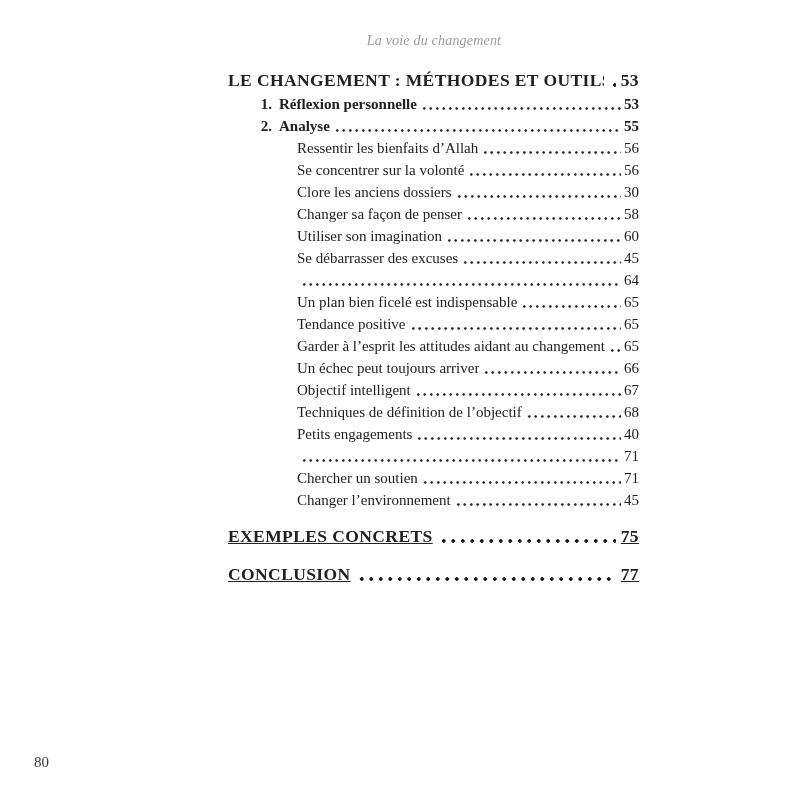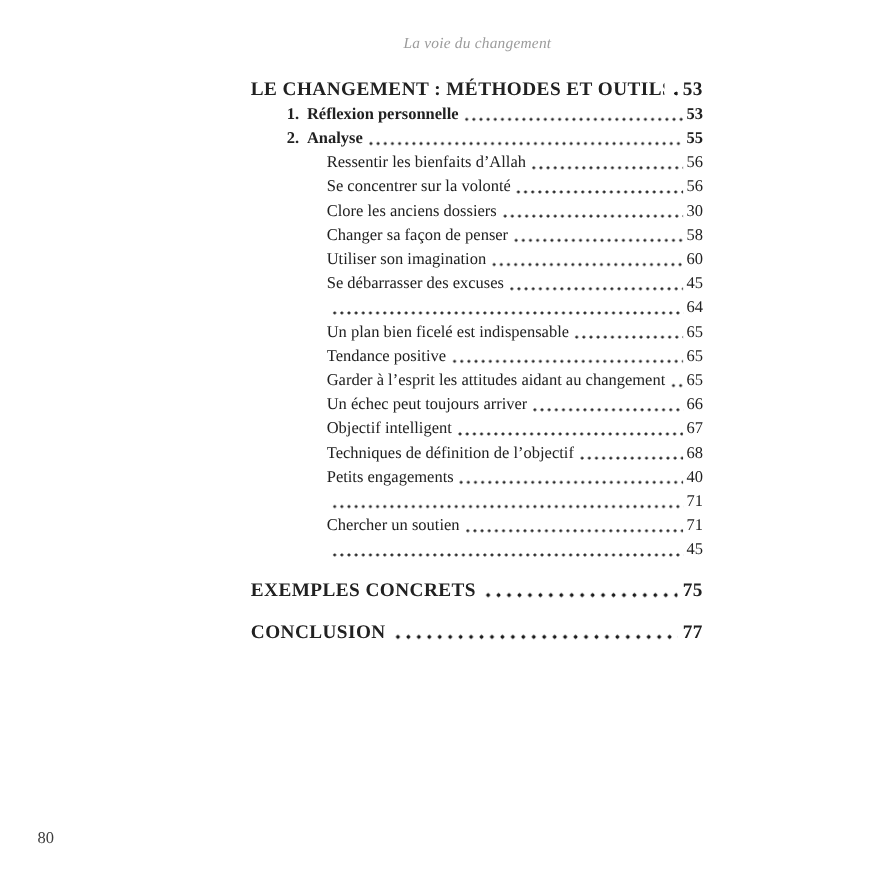--- a/index.html
+++ b/index.html
@@ -41,20 +41,21 @@
   }
   .lvl-chapter {
     height: 26px;
     line-height: 26px;
     font-weight: bold;
     font-size: 17.5px;
     letter-spacing: 0.4px;
   }
   .toc .lvl-chapter:not(:first-child) {
     margin-top: 12px;
+    text-decoration: underline;
   }
   .lvl-numbered {
     height: 22px;
     line-height: 22px;
     font-weight: bold;
     font-size: 15px;
     padding-left: 26px;
   }
   .lvl-sub {
     height: 22px;
@@ -220,20 +221,21 @@
     <span class="pageno">71</span>
   </div>
       <div class="toc-row lvl-sub">
 
     <span class="label">Chercher un soutien</span>
     <span class="leader"></span>
     <span class="pageno">71</span>
   </div>
       <div class="toc-row lvl-sub">
 
+    <span class="label">Changer l’environnement</span>
     <span class="leader"></span>
     <span class="pageno">45</span>
   </div>
       <div class="toc-row lvl-chapter">
 
     <span class="label">EXEMPLES CONCRETS</span>
     <span class="leader"></span>
     <span class="pageno">75</span>
   </div>
       <div class="toc-row lvl-chapter">

